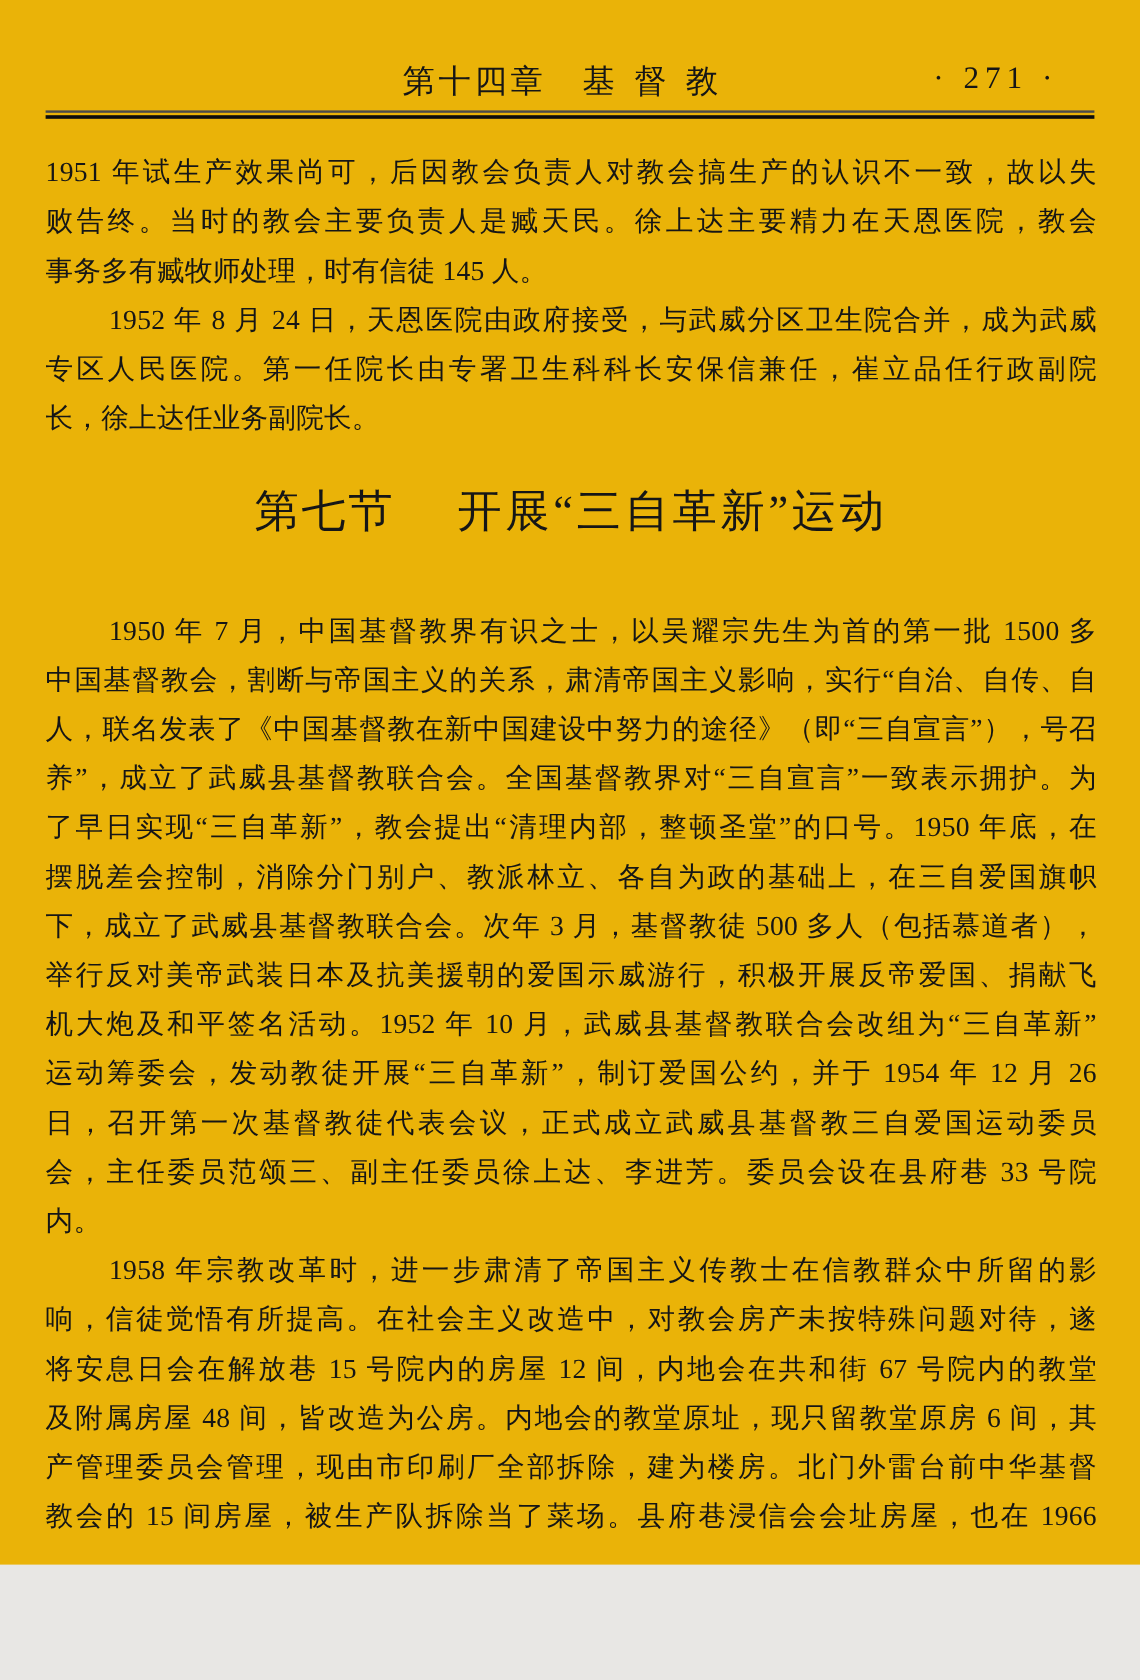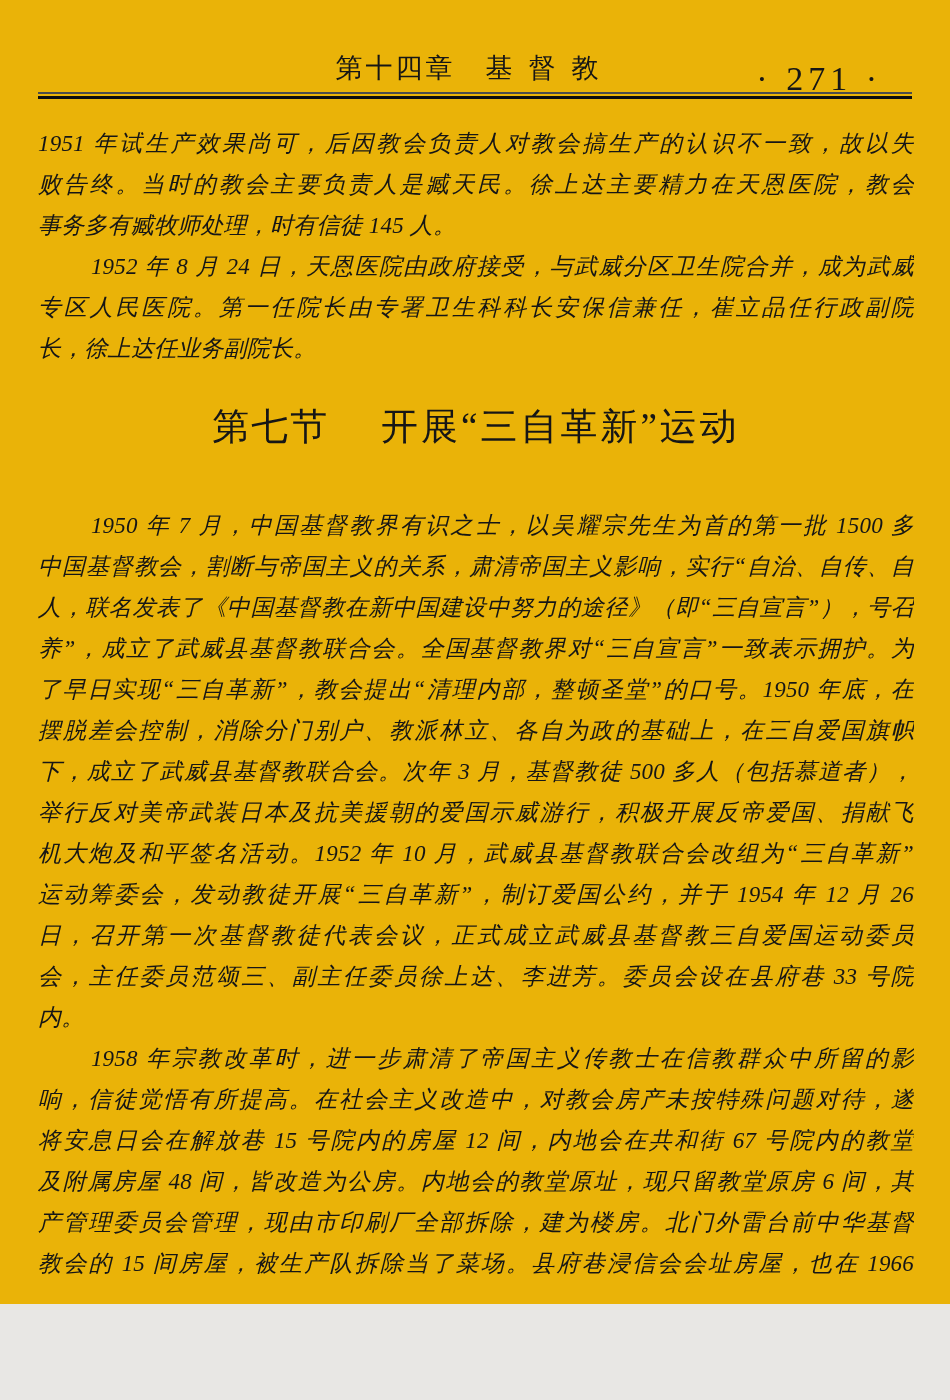--- a/index.html
+++ b/index.html
@@ -27,42 +27,41 @@
     justify-content: center;
     align-items: baseline;
     font-size: 27px;
     white-space: nowrap;
   }
   .chapter-label { letter-spacing: 3px; }
   .header-gap { display: inline-block; width: 30px; }
   .chapter-title { letter-spacing: 16px; }
   .page-number {
     position: absolute;
-    right: 68px; top: 60px;
-    font-size: 34px;
+    right: 68px; top: 50px;
+    font-size: 26px;
     letter-spacing: 5px;
     white-space: nowrap;
   }
   
   .header-rule { margin: 0 38px; }
   .rule-thin  { height: 2px; background: #4c4c4c; }
   .rule-thick { height: 3px; background: #0d0d0d; margin-top: 2px; }
   
   .content { margin: 24px 36px 0 38px; }
   .paragraph { margin: 0; }
   .line {
     font-size: 23px;
     line-height: 41px;
     height: 41px;
     overflow: hidden;
     text-align: justify;
     text-align-last: justify;
     white-space: normal;
     letter-spacing: 0.2px;
-    font-style: italic;
   }
   .line.last { text-align-last: left; }
   .line.first-indent { text-indent: 2.3em; }
   
   .section-heading {
     text-align: center;
     margin: 32px 0 52px 0;
     font-size: 37px;
     line-height: 52px;
     font-weight: 400;

